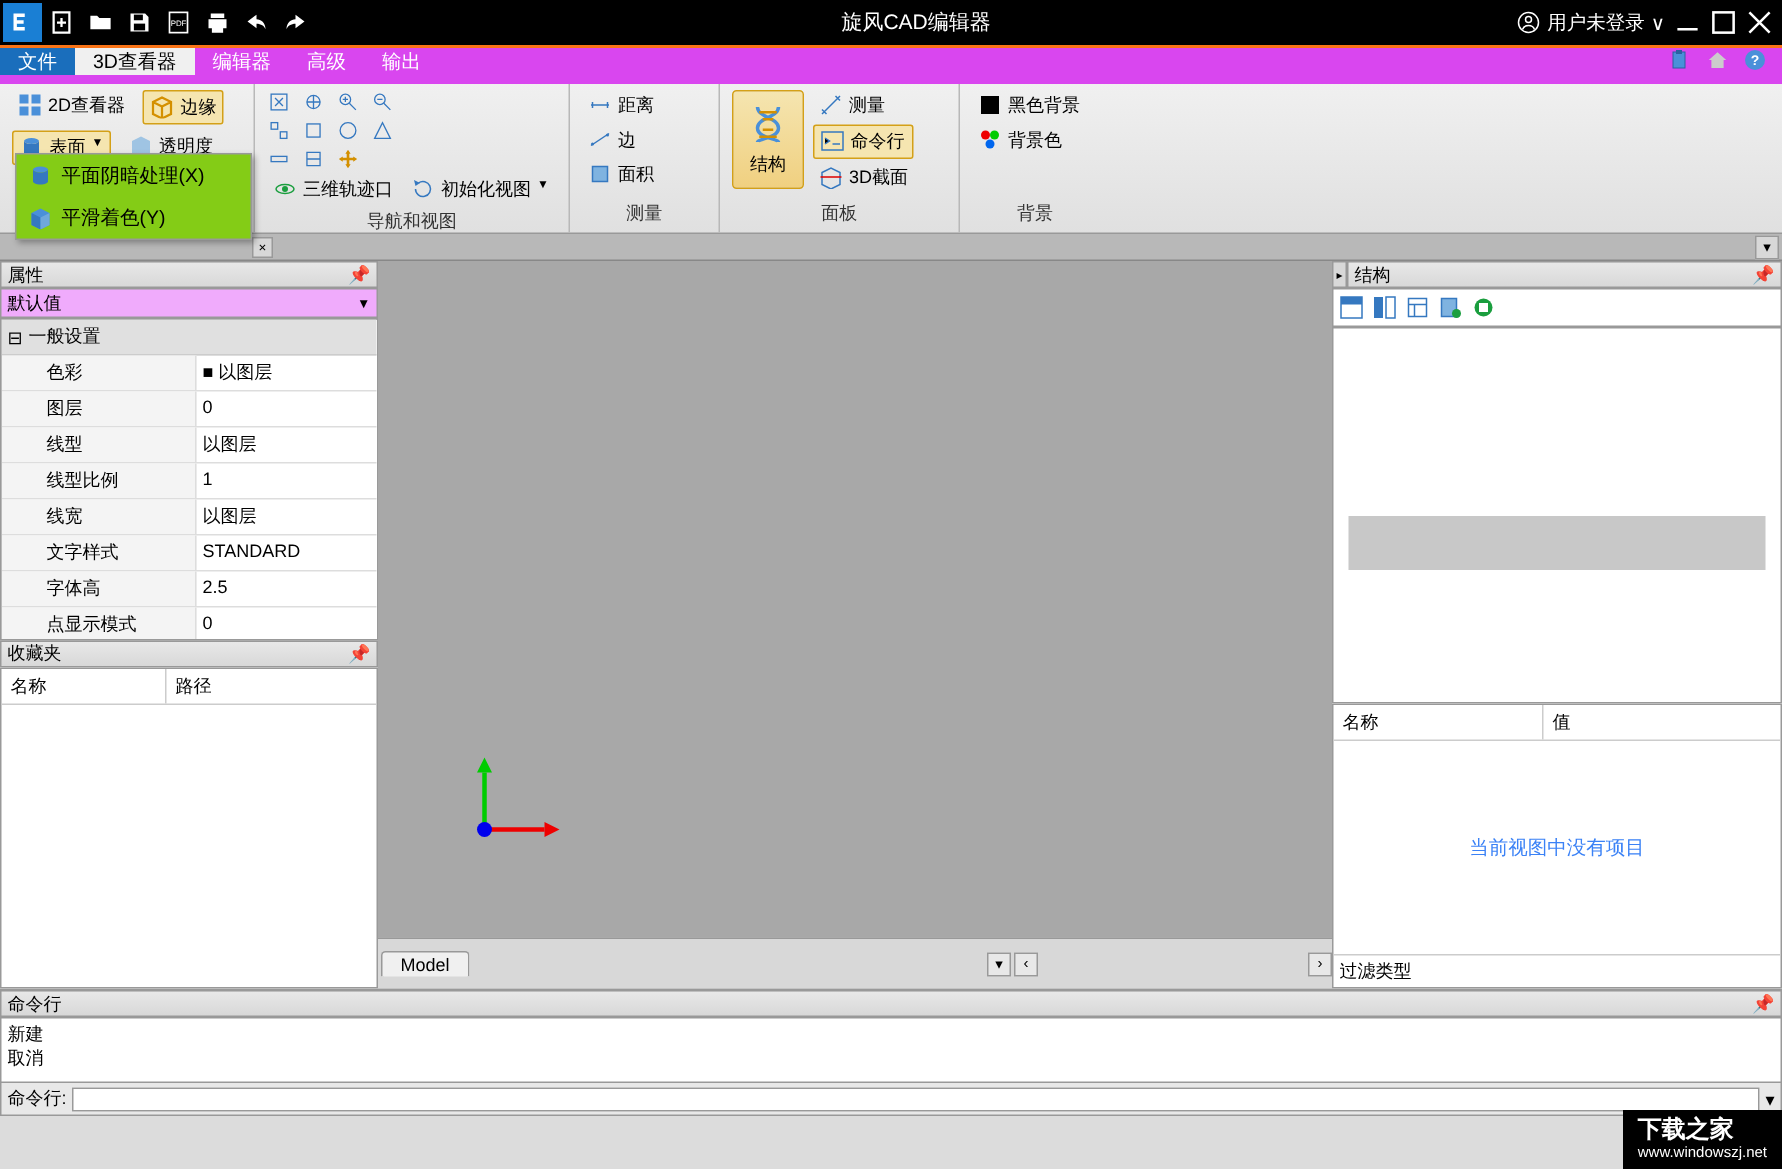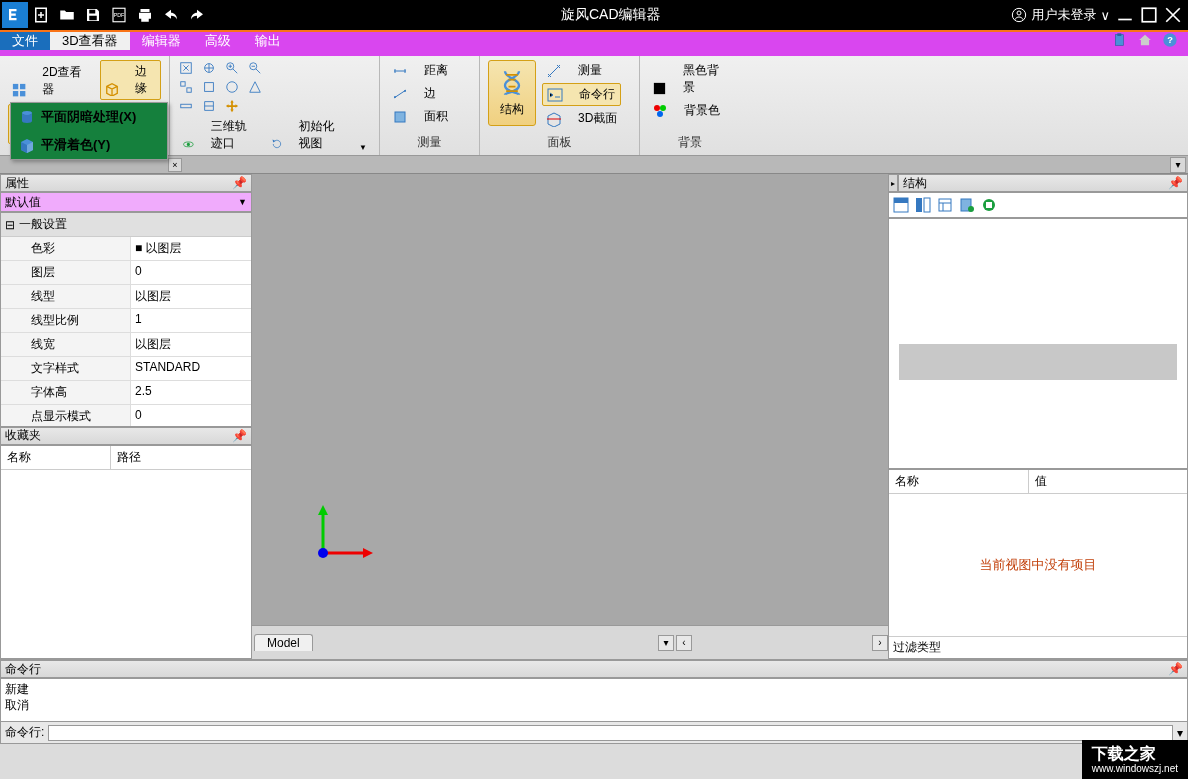--- a/index.html
+++ b/index.html
@@ -18,27 +18,27 @@
 .menu-item { padding: 0 12px; display: flex; align-items: center; cursor: pointer; font-size: 13px; }
 .menu-item.active-file { background: #1a6ebc; }
 .menu-item.active-tab { background: #f0f0f0; color: #000; }
 .menubar .right-icons { margin-left: auto; display: flex; align-items: center; gap: 10px; padding-right: 10px; }
 .right-icons .ri { cursor: pointer; display:flex; align-items:center; }
 
 .ribbon { background: linear-gradient(#f0f0f0, #e0e0e0); height: 100px; display: flex; border-bottom: 1px solid #999; }
 .ribbon-group { border-right: 1px solid #b8b8b8; padding: 4px 8px; display: flex; flex-direction: column; }
 .rg-body { flex: 1; display: flex; gap: 2px 6px; align-items: flex-start; flex-wrap: wrap; }
 .rg-label { text-align: center; font-size: 12px; color: #333; padding-top: 2px; }
-.rbtn { display: flex; align-items: flex-end; gap: 16px; padding: 2px 4px; cursor: pointer; border-radius: 2px; font-size: 12px; }
+.rbtn { display: flex; align-items: flex-start; gap: 4px; padding: 2px 4px; cursor: pointer; border-radius: 2px; font-size: 12px; }
 .rbtn.active { background: #f5e5b0; border: 1px solid #d4a017; }
 .ricon { width: 16px; height: 16px; display: inline-flex; align-items: center; justify-content: center; }
 .ricon.small svg { width: 14px; height: 14px; }
 .big-btn { width: 48px; height: 66px; background: linear-gradient(#f5e5b0,#f0d080); border: 1px solid #d4a017; display: flex; flex-direction: column; align-items: center; justify-content: center; gap: 4px; cursor: pointer; border-radius: 3px; font-size: 12px; }
 
-.dropdown-menu { position: absolute; top: 102px; left: 10px; width: 158px; background: #15803d; border: 1px solid #999; box-shadow: 2px 2px 4px rgba(0,0,0,0.3); z-index: 100; font-weight: bold; }
+.dropdown-menu { position: absolute; top: 102px; left: 10px; width: 158px; background: #84cc16; border: 1px solid #999; box-shadow: 2px 2px 4px rgba(0,0,0,0.3); z-index: 100; }
 .dd-item { display: flex; align-items: center; gap: 6px; padding: 5px 8px; cursor: pointer; font-size: 13px; }
 
 .tabstrip { background: #b8b8b8; height: 18px; display: flex; align-items: center; border-bottom: 1px solid #888; position: relative; }
 .tabstrip .right-chev { position: absolute; right: 2px; width: 16px; height: 16px; background: #d8d8d8; border: 1px solid #999; cursor: pointer; display:flex; align-items:center; justify-content:center; font-size:10px; }
 
 .main-area { display: flex; height: 485px; }
 .left-panels { width: 252px; display: flex; flex-direction: column; }
 .center-viewport { flex: 1; background: #a8a8a8; position: relative; display:flex; flex-direction:column; }
 .right-panels { width: 300px; display: flex; flex-direction: column; }
 
@@ -61,21 +61,21 @@
 .model-tab-bar { height: 34px; background: #d8d8d8; display:flex; align-items:center; border-top:1px solid #999; }
 .model-tab { background:#f0f0f0; border:1px solid #999; border-bottom:none; padding:1px 12px; font-size:12px; border-radius:3px 3px 0 0; margin-left:2px; cursor:pointer; }
 .scroll-btn { width:16px; height:16px; border:1px solid #999; background:#e8e8e8; margin-left:2px; cursor:pointer; display:flex; align-items:center; justify-content:center; font-size:10px; }
 
 .struct-toolbar { background:#fff; border:1px solid #999; padding:4px; display:flex; gap:6px; }
 .struct-tree { flex:1; background:#fff; border:1px solid #999; position:relative; }
 .struct-placeholder { position:absolute; top:125px; left:10px; right:10px; height:36px; background:#c8c8c8; }
 .struct-detail { background:#fff; border:1px solid #999; height:190px; display:flex; flex-direction:column; }
 .sd-head { display:flex; border-bottom:1px solid #ccc; font-size:12px; }
 .sd-head > div { padding:3px 6px; }
-.sd-empty { flex:1; display:flex; align-items:center; justify-content:center; color:#c2410c; font-size:13px; }
+.sd-empty { flex:1; display:flex; align-items:center; justify-content:center; color:#3b82f6; font-size:13px; }
 .filter-row { padding:2px 4px; border-top:1px solid #ccc; font-size:12px; }
 
 .cmdline-panel { border-top:1px solid #999; }
 .cmd-output { background:#fff; border:1px solid #999; height:44px; padding:2px 4px; font-size:12px; line-height:16px; }
 .cmd-input-row { background:#e8e8e8; border:1px solid #999; border-top:none; height:22px; display:flex; align-items:center; padding:0 4px; font-size:12px; }
 .cmd-input-row input { flex:1; border:1px solid #999; background:#fff; height:16px; margin-left:4px; padding:0 2px; font-size:12px; }
 .cmd-input-row .chev { margin-left:4px; cursor:pointer; }
 
 .watermark { position:absolute; right:0; bottom:0; background:#000; color:#fff; padding:4px 10px; font-size:16px; font-weight:bold; line-height:1.2; pointer-events:none; }
 .watermark .sub { font-size:10px; font-weight:normal; }

